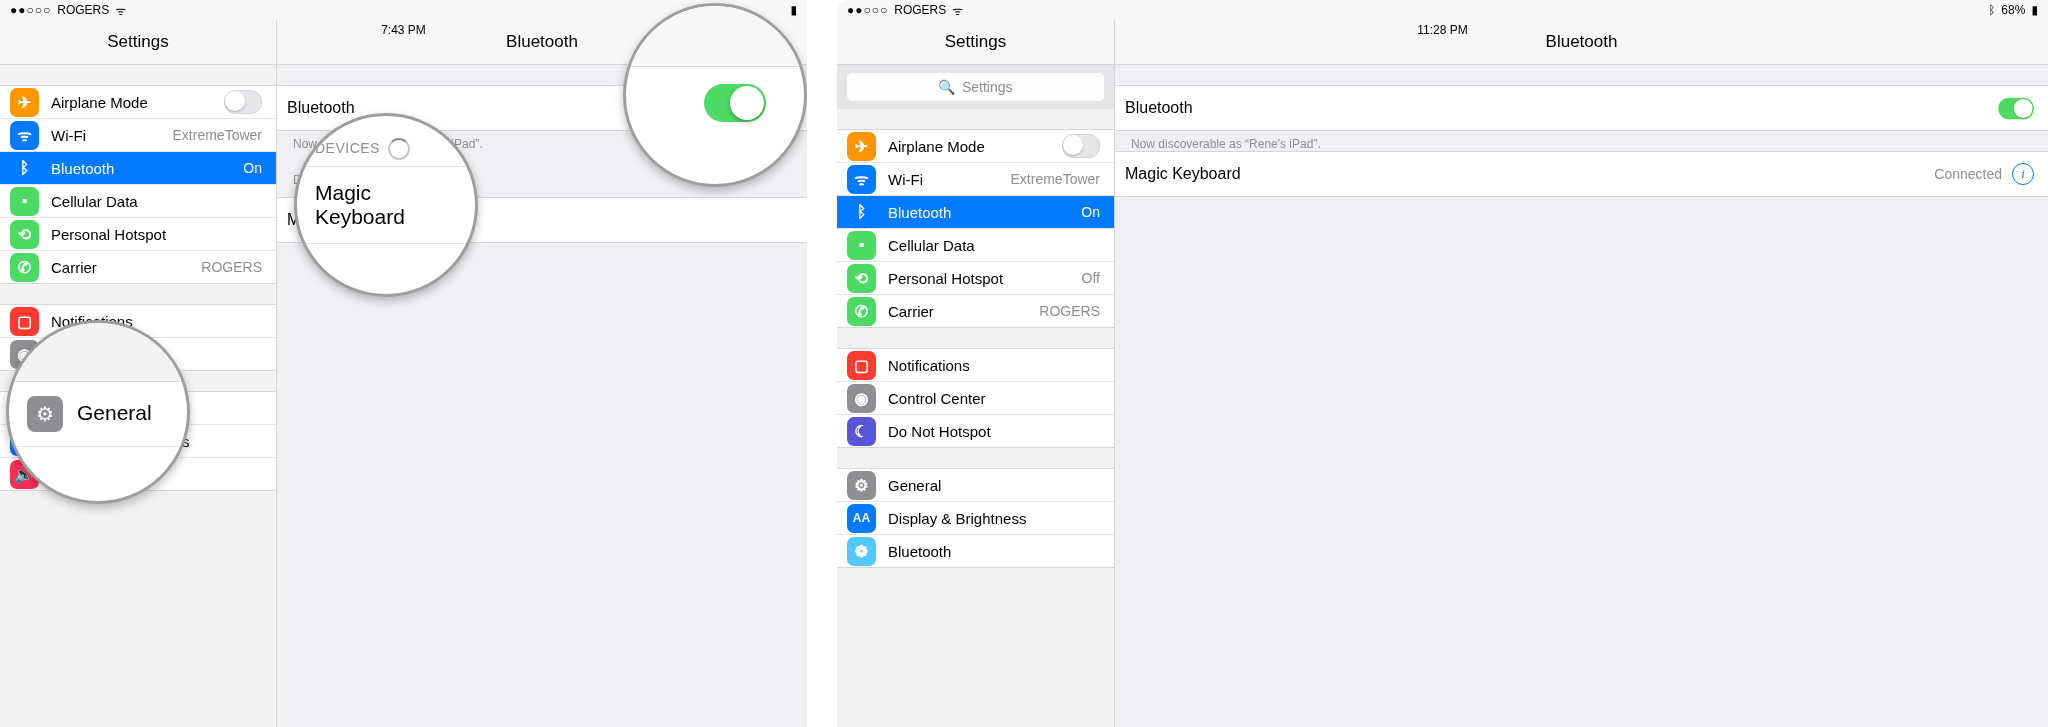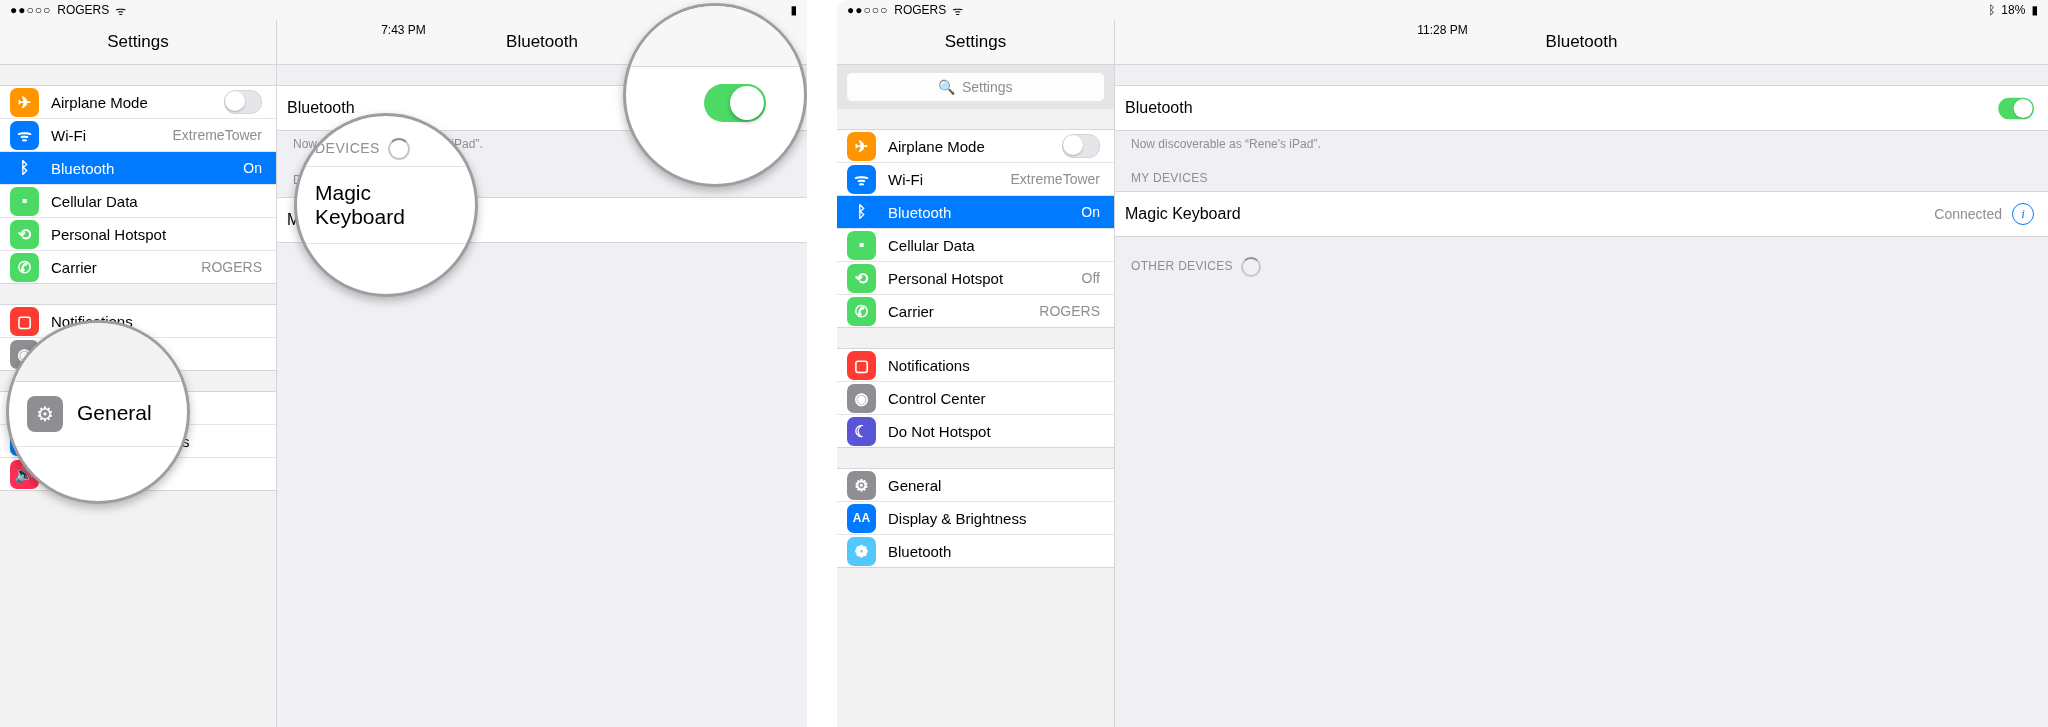--- a/index.html
+++ b/index.html
@@ -181,21 +181,21 @@
   <div class="shot shot2">
     <div class="statusbar">
       <div class="sb-left">
         <span class="dots">●●○○○</span>
         <span>ROGERS</span>
         <span>ᯤ</span>
       </div>
       <div class="sb-center">11:28 PM</div>
       <div class="sb-right">
         <span>ᛒ</span>
-        <span>18%</span>
+        <span>68%</span>
         <span>▮</span>
       </div>
     </div>
     <div class="split">
       <div class="sidebar">
         <div class="headerbar">Settings</div>
         <div class="searchwrap">
           <div class="searchbox">
               <span>🔍</span>
               <span>Settings</span>
@@ -267,25 +267,23 @@
         <div class="headerbar">Bluetooth</div>
         <div class="group" style="margin-top:20px;">
           <div class="row">
               <span class="label">Bluetooth</span>
               <span class="switch-lg" style="transform:scale(.7);transform-origin:right center;">
                 <span class="knob"></span>
               </span>
             </div>
         </div>
         <div class="caption">Now discoverable as “Rene's iPad”.</div>
-        <div class="sect-head">MY DEVICES</div>
         <div class="group" style="margin-top:0;">
           <div class="row">
               <span class="label">Magic Keyboard</span>
               <span class="status">Connected</span>
               <span class="info-badge">i</span>
             </div>
         </div>
-        <div class="sect-head"><span>OTHER DEVICES</span><span class="spinner"></span></div>
       </div>
     </div>
   </div>
 </div>
 
 </body></html>

